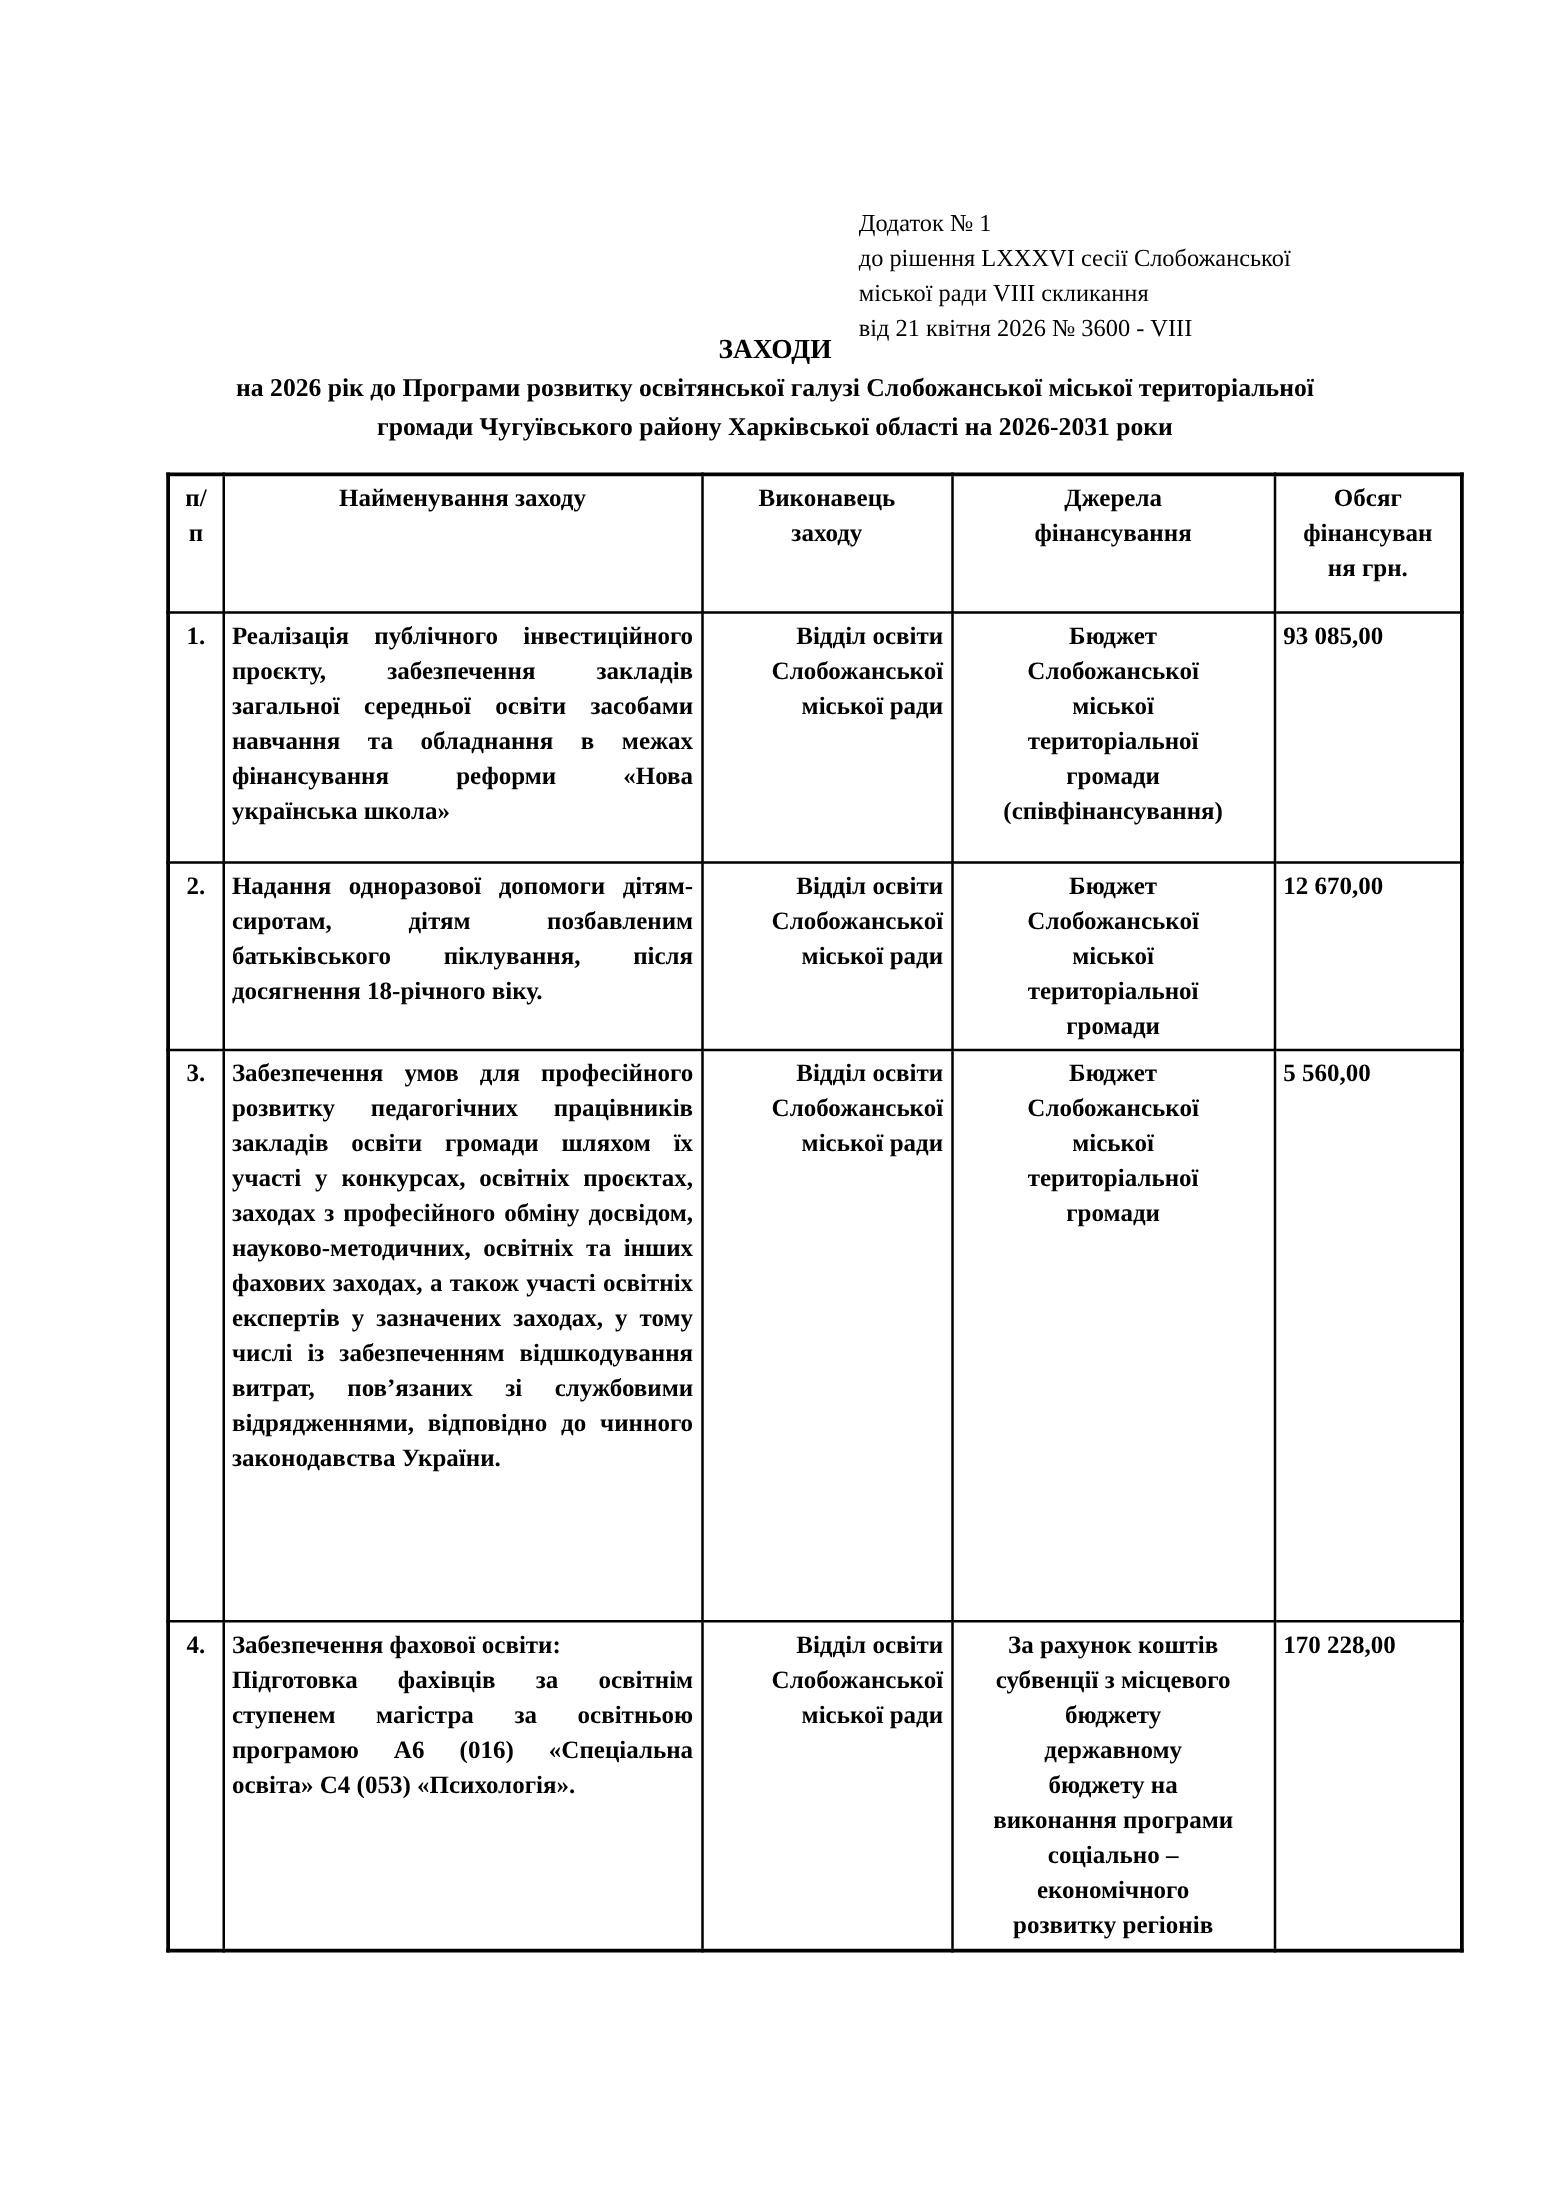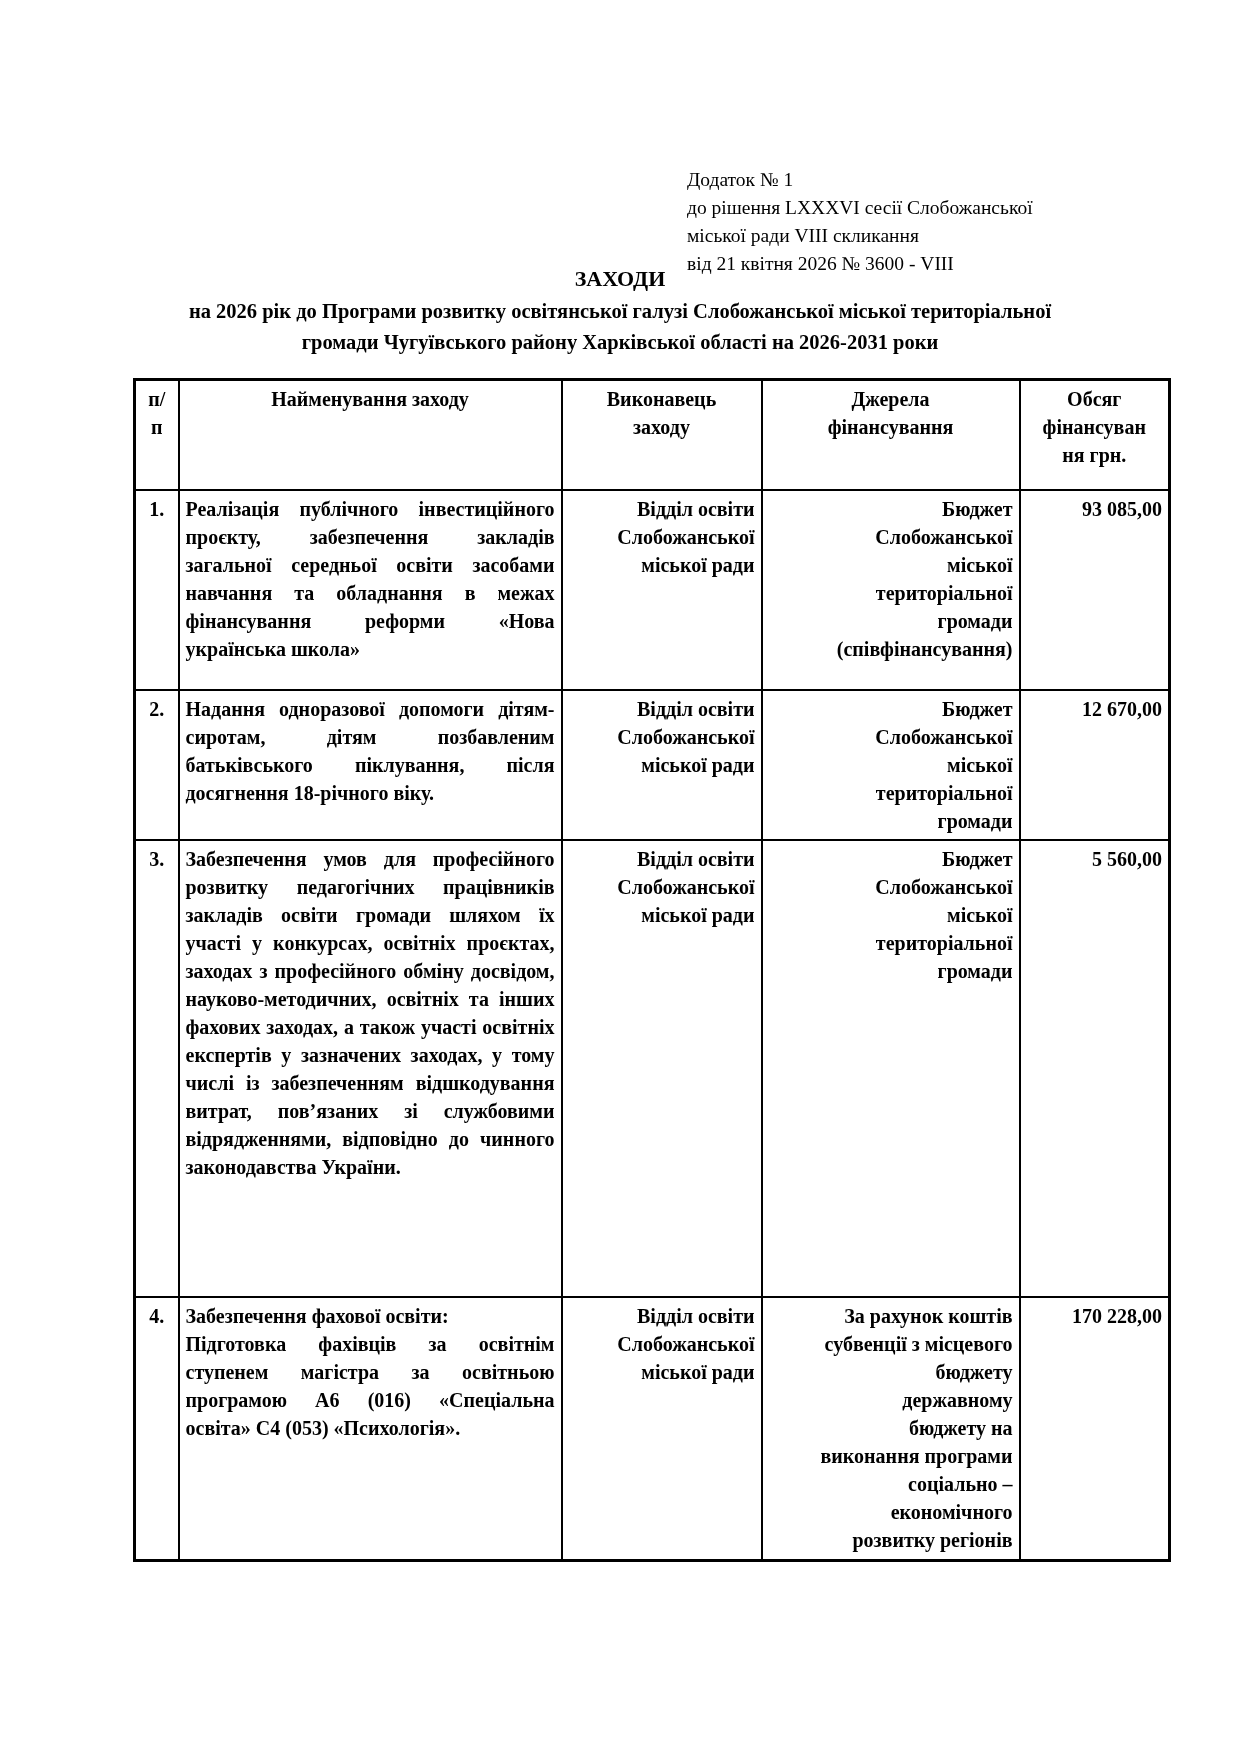--- a/index.html
+++ b/index.html
@@ -62,22 +62,22 @@
   }
   .measures-table th { text-align: center; height: 100px; }
   .col-num     { width: 44px; }
   .col-name    { width: 383px; }
   .col-exec    { width: 200px; }
   .col-source  { width: 258px; }
   .col-amount  { width: 150px; }
   .cell-num    { text-align: center; }
   .cell-name   { text-align: justify; padding-left: 10px; padding-right: 10px; }
   .cell-exec   { text-align: right; }
-  .cell-source { text-align: right; padding-left: 10px; border-radius: 10px; }
-  .cell-amount { text-align: right; }
+  .cell-source { text-align: center; padding-left: 10px; border-radius: 10px; }
+  .cell-amount { text-align: left; }
   tr.row-1 { height: 200px; }
   tr.row-2 { height: 148px; }
   tr.row-3 { height: 457px; }
   tr.row-4 { height: 263px; }
 </style>
 </head>
 <body>
 
 <div class="page">
 

